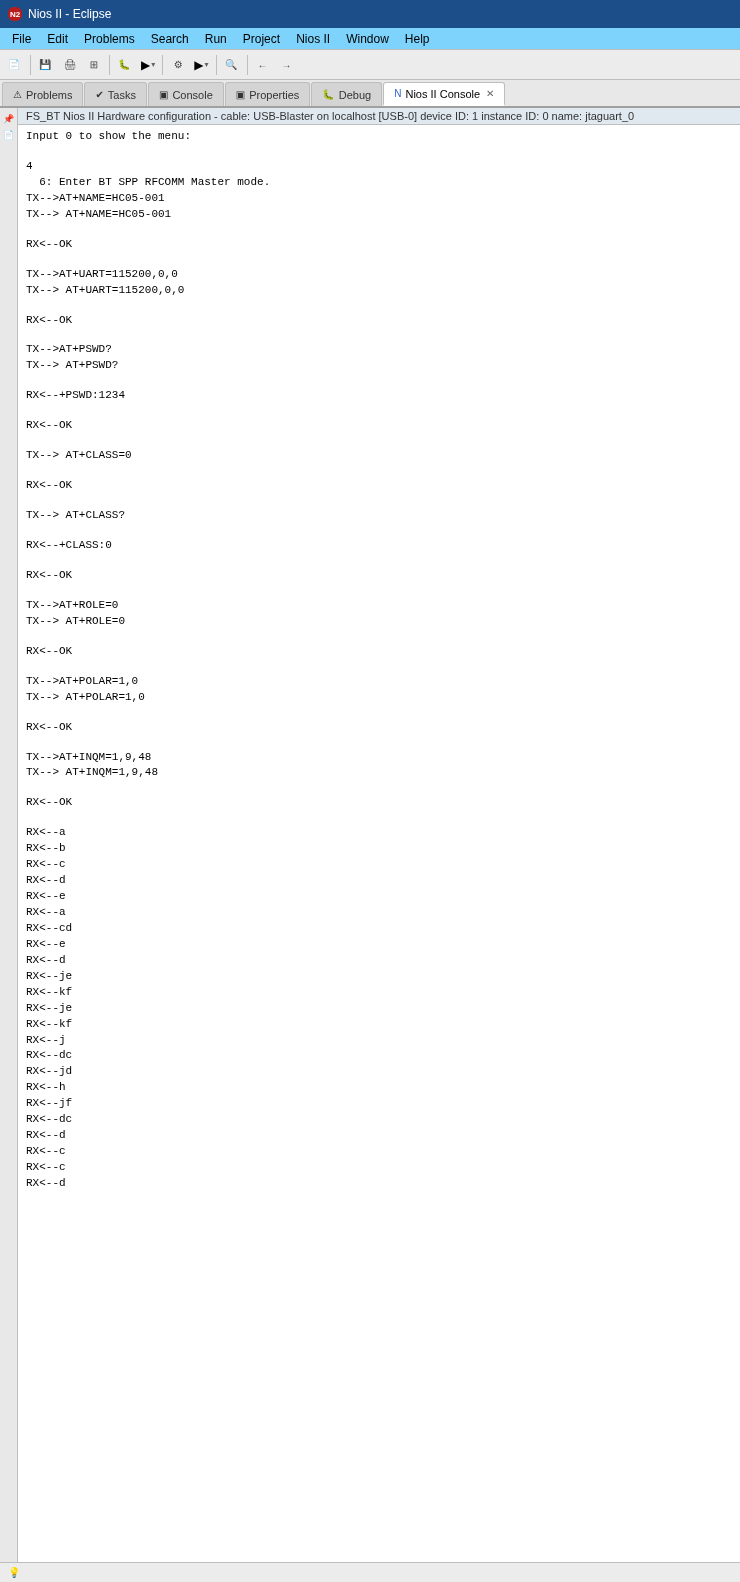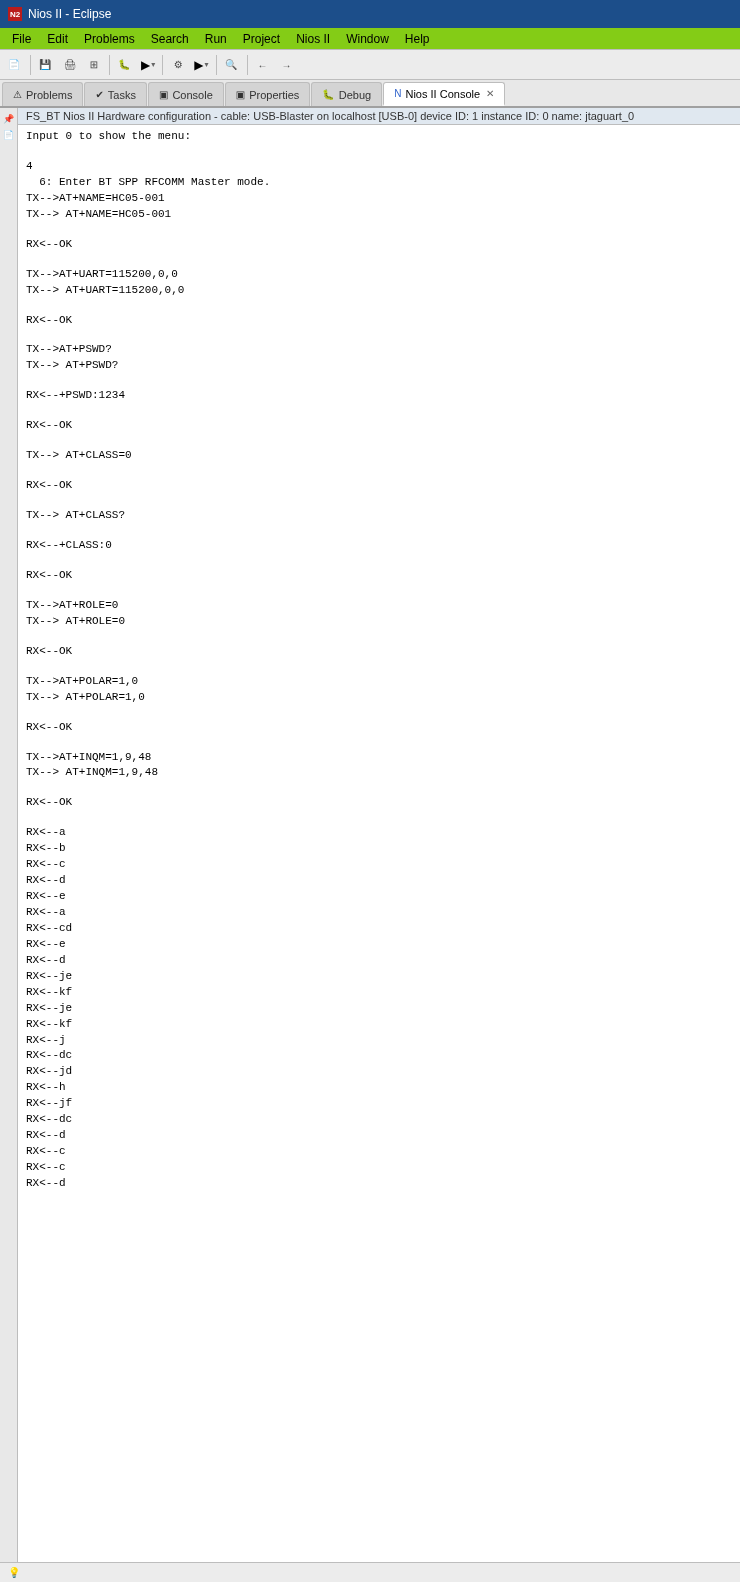--- a/index.html
+++ b/index.html
@@ -19,28 +19,28 @@
       height: 28px;
       display: flex;
       align-items: center;
       padding: 0 8px;
       gap: 6px;
       font-size: 12px;
     }
     .title-bar-icon {
       width: 14px; height: 14px;
       background: #b91c1c;
-      border-radius: 0;
+      border-radius: 6px;
       display: flex; align-items: center; justify-content: center;
       font-size: 8px; color: white; font-weight: bold;
     }
 
     
     .menu-bar {
-      background: #84cc16;
+      background: #7dd3fc;
       height: 22px;
       display: flex;
       align-items: center;
       border-bottom: 1px solid #BDBDBD;
       padding: 0 4px;
     }
     .menu-item {
       padding: 2px 8px;
       font-size: 12px;
       cursor: pointer;

